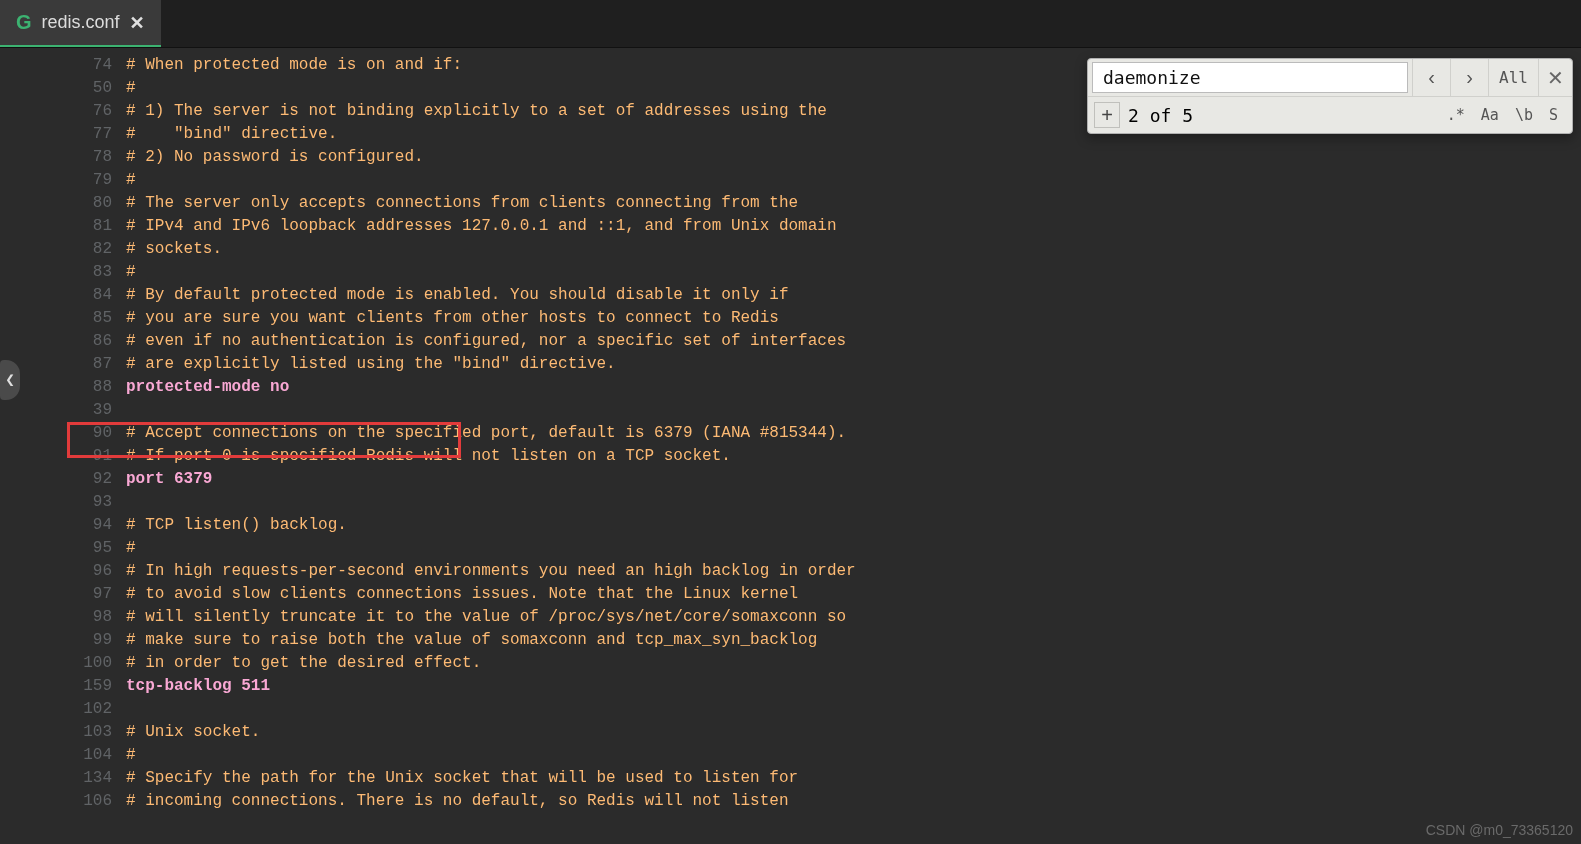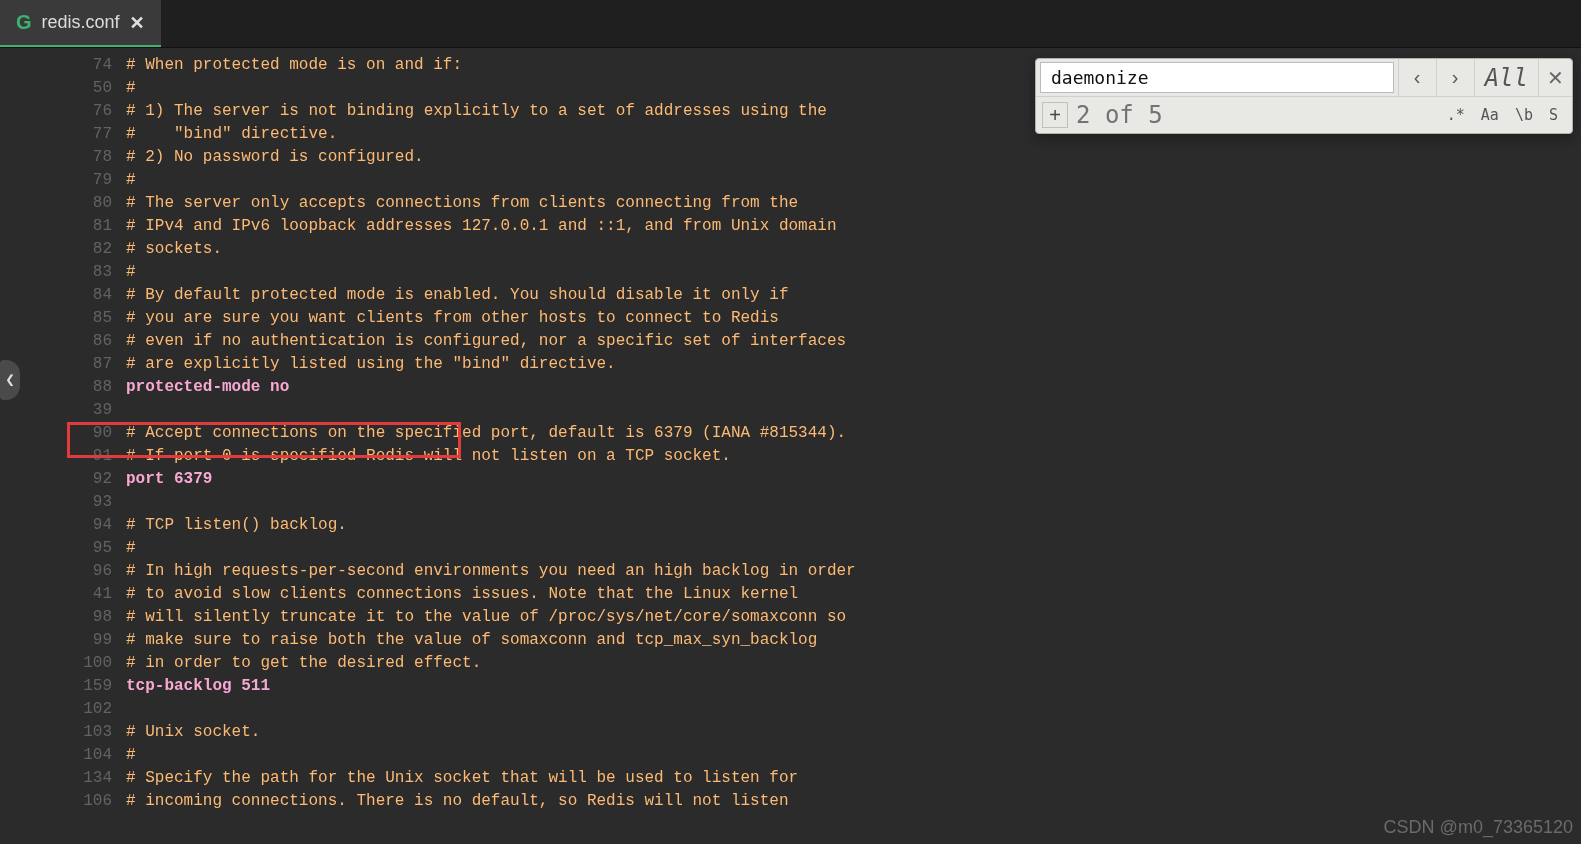--- a/index.html
+++ b/index.html
@@ -89,21 +89,21 @@
     justify-content: center;
     font-size: 16px;
     cursor: pointer;
   }
 
   
   .search-popup {
     position: absolute;
     top: 58px;
     right: 8px;
-    width: 538px;
+    width: 486px;
     background: #e8e8e4;
     color: #222;
     border: 1px solid #b0b0b0;
     border-radius: 4px;
     font-family: -apple-system, "Segoe UI", sans-serif;
     font-size: 15px;
     box-shadow: 0 4px 12px rgba(0,0,0,0.35);
     user-select: none;
     margin-left: 46px;
   }
@@ -134,24 +134,23 @@
     cursor: pointer;
     border-left: 1px solid #d0d0cc;
   }
   .all-btn {
     padding: 0 10px;
     display: flex;
     align-items: center;
     justify-content: center;
     color: #555;
     font-family: Consolas, monospace;
-    font-size: 24px;
+    font-size: 16px;
     cursor: pointer;
     border-left: 1px solid #d0d0cc;
-    font-style: italic;
   }
   .close-btn {
     width: 34px;
     display: flex;
     align-items: center;
     justify-content: center;
     color: #666;
     font-size: 20px;
     cursor: pointer;
     border-left: 1px solid #d0d0cc;
@@ -169,42 +168,42 @@
     align-items: center;
     justify-content: center;
     font-size: 20px;
     color: #444;
     cursor: pointer;
     border: 1px solid #c0c0bc;
     margin-right: 8px;
   }
   .match-count {
     font-family: Consolas, monospace;
-    font-size: 24px;
-    color: #737373;
+    font-size: 18px;
+    color: #000000;
     flex: 1;
   }
   .opt-btn {
     padding: 0 8px;
     height: 28px;
     display: flex;
     align-items: center;
     justify-content: center;
     color: #555;
     font-family: Consolas, monospace;
     font-size: 15px;
     cursor: pointer;
   }
   .watermark {
     position: absolute;
     right: 8px;
     bottom: 6px;
     color: #6a6a6a;
     font-family: -apple-system, "Segoe UI", sans-serif;
-    font-size: 18px;
+    font-size: 14px;
   }
 </style>
 </head>
 <body>
 
 <div class="topbar">
   <div class="tab">
     <span class="tab-icon">G</span>
     <span>redis.conf</span>
     <span class="tab-close">✕</span>
@@ -233,21 +232,21 @@
       <div class="line">87</div>
       <div class="line">88</div>
       <div class="line">39</div>
       <div class="line">90</div>
       <div class="line">91</div>
       <div class="line">92</div>
       <div class="line">93</div>
       <div class="line">94</div>
       <div class="line">95</div>
       <div class="line">96</div>
-      <div class="line">41</div>
+      <div class="line">97</div>
       <div class="line">98</div>
       <div class="line">99</div>
       <div class="line">100</div>
       <div class="line">159</div>
       <div class="line">102</div>
       <div class="line">103</div>
       <div class="line">104</div>
       <div class="line">134</div>
       <div class="line">106</div>
     </div>

